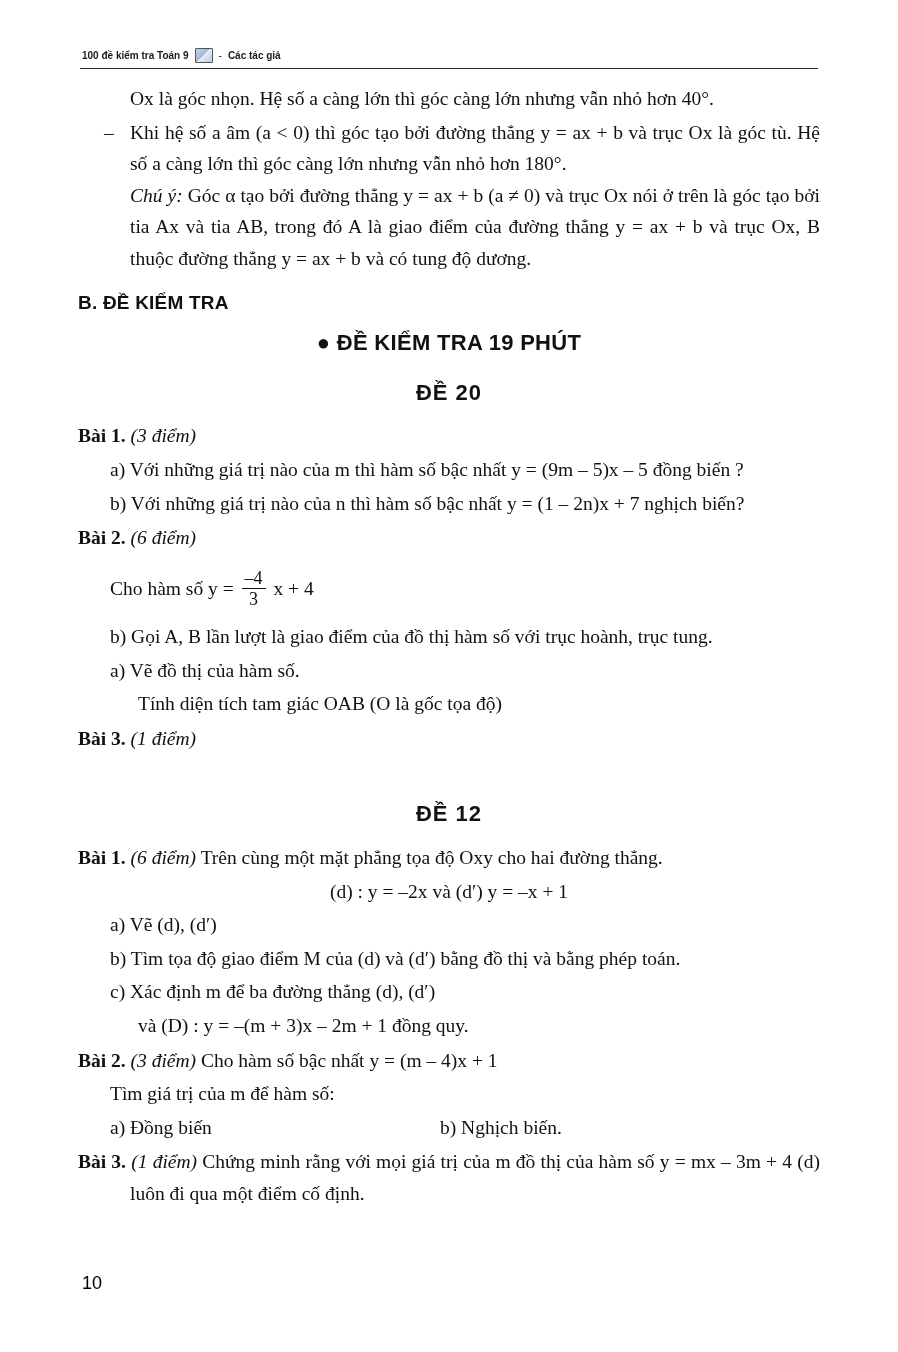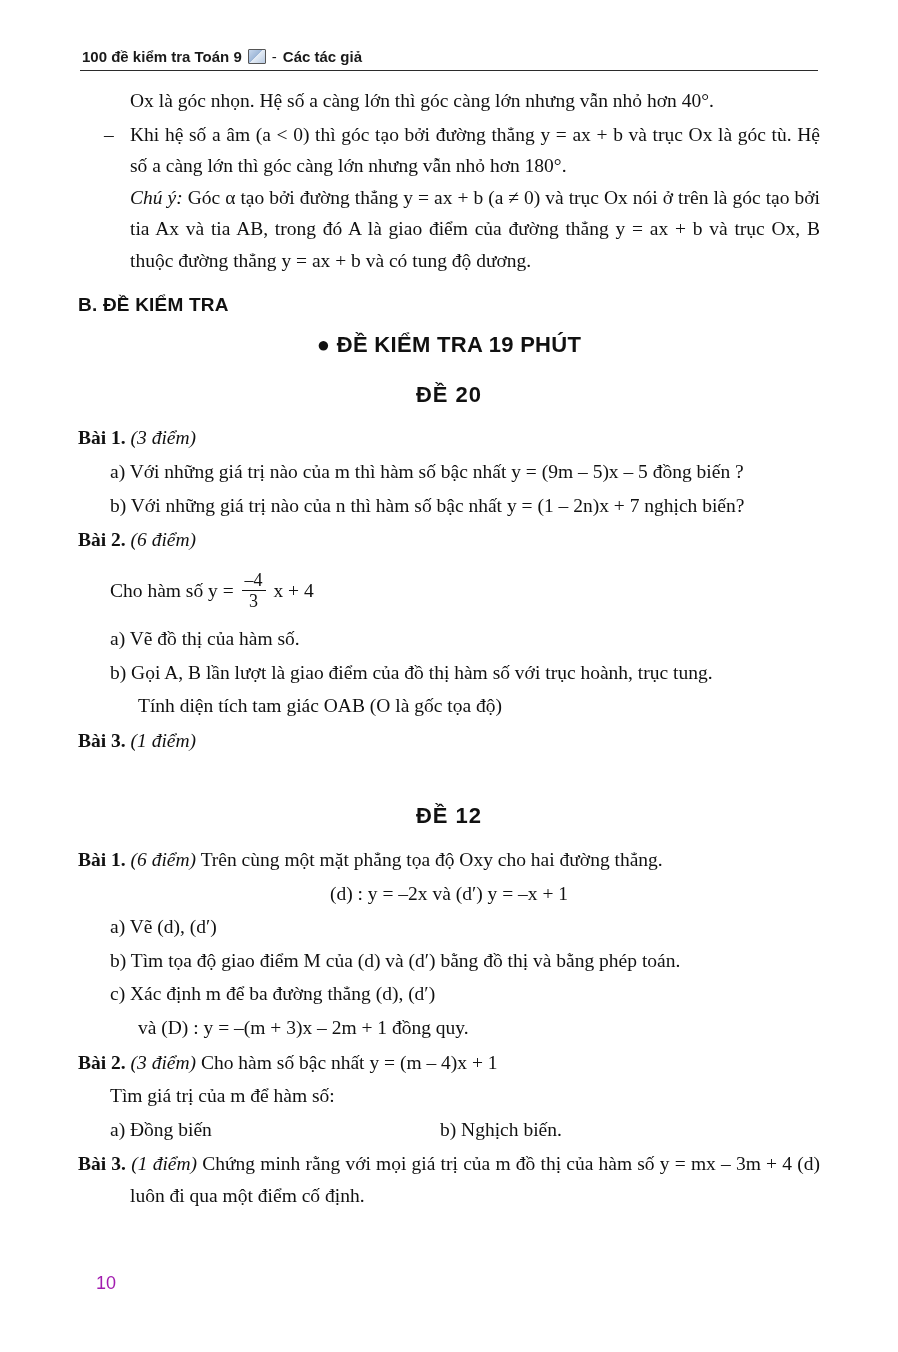--- a/index.html
+++ b/index.html
@@ -22,21 +22,21 @@
     height: 1352px;
     box-sizing: border-box;
     padding: 48px 78px 0 78px;
   }
   
   .header {
     display: flex;
     align-items: center;
     gap: 6px;
     font-family: "Liberation Sans", sans-serif;
-    font-size: 15px;
+    font-size: 10px;
     font-weight: bold;
     color: #1a1a1a;
     padding-left: 4px;
     padding-bottom: 5px;
   }
   .header .hdr-sep {
     font-weight: normal;
   }
   .header .hdr-authors {
     font-weight: bold;
@@ -146,22 +146,21 @@
   .two-col {
     display: flex;
   }
   .two-col .c1 { width: 330px; }
   .page-number {
     position: absolute;
     left: 82px;
     bottom: 58px;
     font-family: "Liberation Sans", sans-serif;
     font-size: 18px;
-    color: #a21caf;
-    margin-left: 14px;
+    color: #000000;
   }
 </style>
 </head>
 <body>
 
 <div class="page">
 
   <div class="header">
     <span>100 đề kiểm tra Toán 9</span>
     <span class="hdr-icon"></span>
@@ -202,22 +201,22 @@
       <i>(6 điểm)</i>
     </p>
     <p class="sub frac-line">
       <span>Cho hàm số y =</span>
       <span class="frac">
         <span class="num">–4</span>
         <span class="den">3</span>
       </span>
       <span>x + 4</span>
     </p>
+    <p class="sub">b) Gọi A, B lần lượt là giao điểm của đồ thị hàm số với trục hoành, trục tung.</p>
     <p class="sub">a) Vẽ đồ thị của hàm số.</p>
-    <p class="sub">b) Gọi A, B lần lượt là giao điểm của đồ thị hàm số với trục hoành, trục tung.</p>
     <p class="sub2">Tính diện tích tam giác OAB (O là gốc tọa độ)</p>
 
     <p class="bai">
       <b>Bài 3.</b>
       <i>(1 điểm)</i>
     </p>
 
     <div class="de-title de-title-2">ĐỀ 12</div>
 
     <p class="bai hang">

